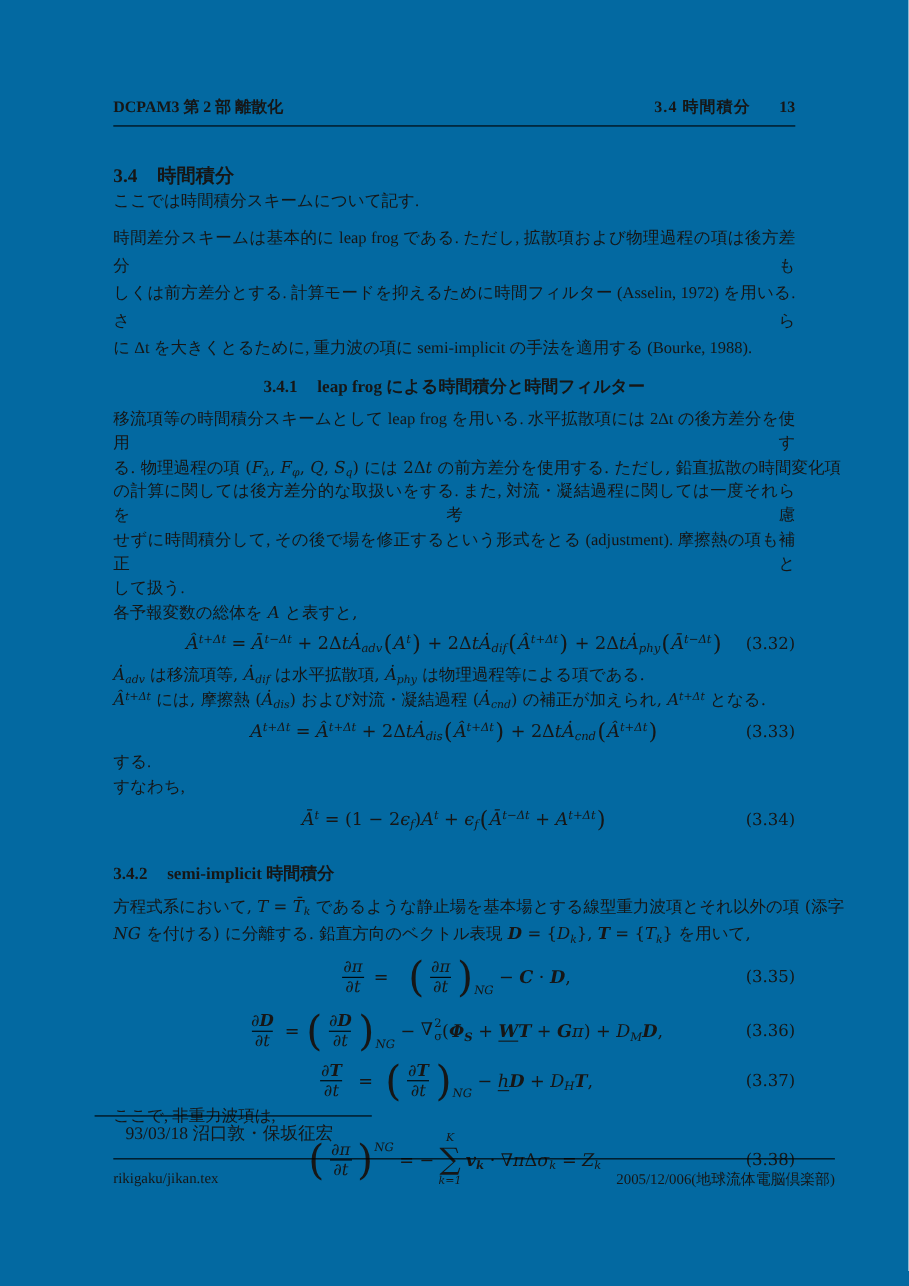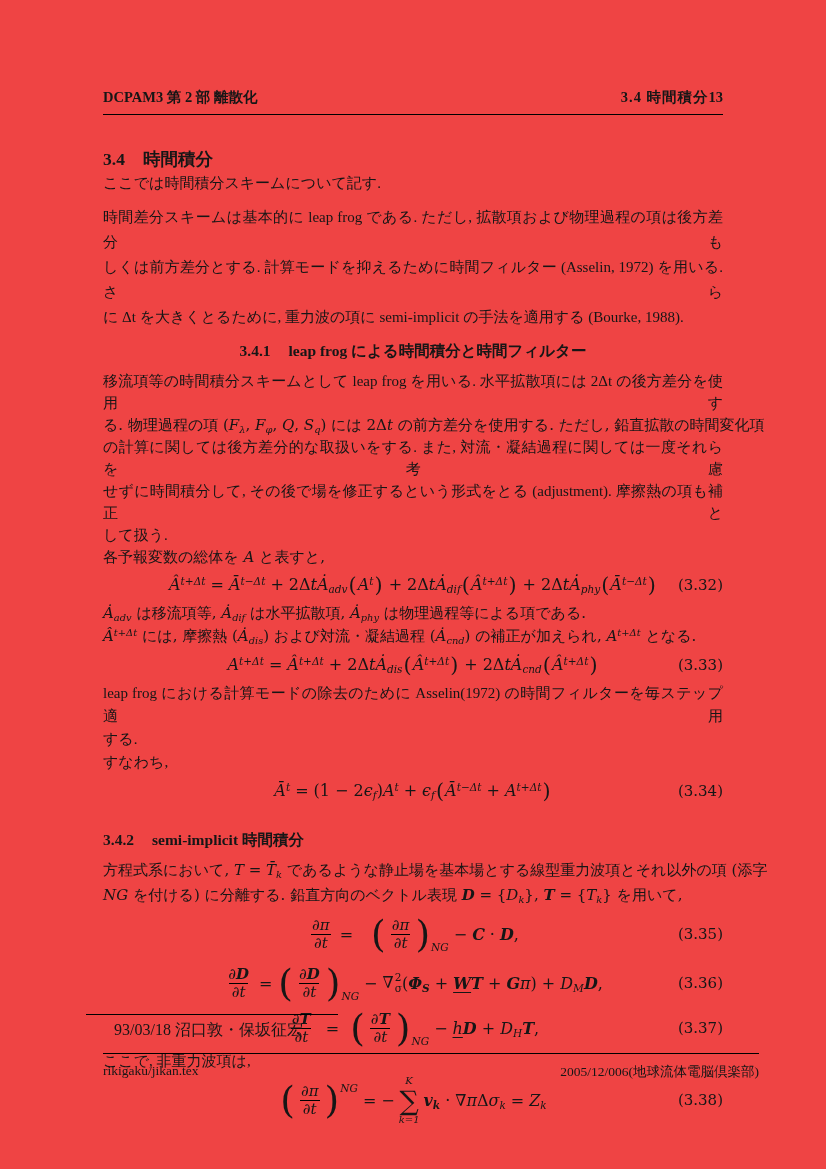--- a/index.html
+++ b/index.html
@@ -1,23 +1,23 @@
 <!DOCTYPE html>
 <html><head>
 <meta charset="utf-8">
 <style>
   html,body{margin:0;padding:0;background:#ffffff;}
   .page{position:relative;width:826px;height:1169px;box-sizing:border-box;
-        padding:88px 103px 0 103px;background:#ef4444;color:#161616;overflow:hidden;
+        padding:88px 103px 0 103px;background:#0369a1;color:#161616;overflow:hidden;
         font-family:"Liberation Serif","DejaVu Serif",serif;}
   .m{font-family:"DejaVu Serif","Liberation Serif",serif;}
   
   .header{display:flex;justify-content:space-between;align-items:flex-end;
           border-bottom:1.2px solid #000;padding-bottom:7px;font-size:14.5px;font-weight:bold;}
-  .header .pn{}
+  .header .pn{margin-left:26px;}
   .hr-sec{letter-spacing:1px;}
   
   .h1{font-size:17.5px;font-weight:bold;}
   .h1 .sp, .h2 .sp{display:inline-block;width:18px;}
   .h2{font-size:15.5px;font-weight:bold;}
   
   .tl{font-size:15px;line-height:22px;white-space:nowrap;}
   .lh25{line-height:25px;}
   .lh23{line-height:23px;}
   .jl{white-space:normal;text-align:justify;text-align-last:justify;}
@@ -143,21 +143,20 @@
         <span class="mp">t</span>
         <span class="mp">Ȧ<sub>cnd</sub></span>
         <span class="mp rm bp">(</span>
         <span class="mp">Â<sup>t+Δt</sup></span>
         <span class="mp rm bp">)</span>
       </span>
     <span class="eqnum">(3.33)</span>
   </div>
 
   <div>
-    <div class="tl lh23 jl">leap frog における計算モードの除去のために Asselin(1972) の時間フィルターを毎ステップ適用</div>
     <div class="tl lh23">する.</div>
     <div class="tl lh23">すなわち,</div>
   </div>
 
   <div class="eqrow m" style="margin:3px 0;height:28px;">
     <span class="eqbody">
         <span class="mp">Ā<sup>t</sup></span>
         <span class="mp rm op">=</span>
         <span class="mp rm">(1 − 2</span>
         <span class="mp">ϵ<sub>f</sub></span>

